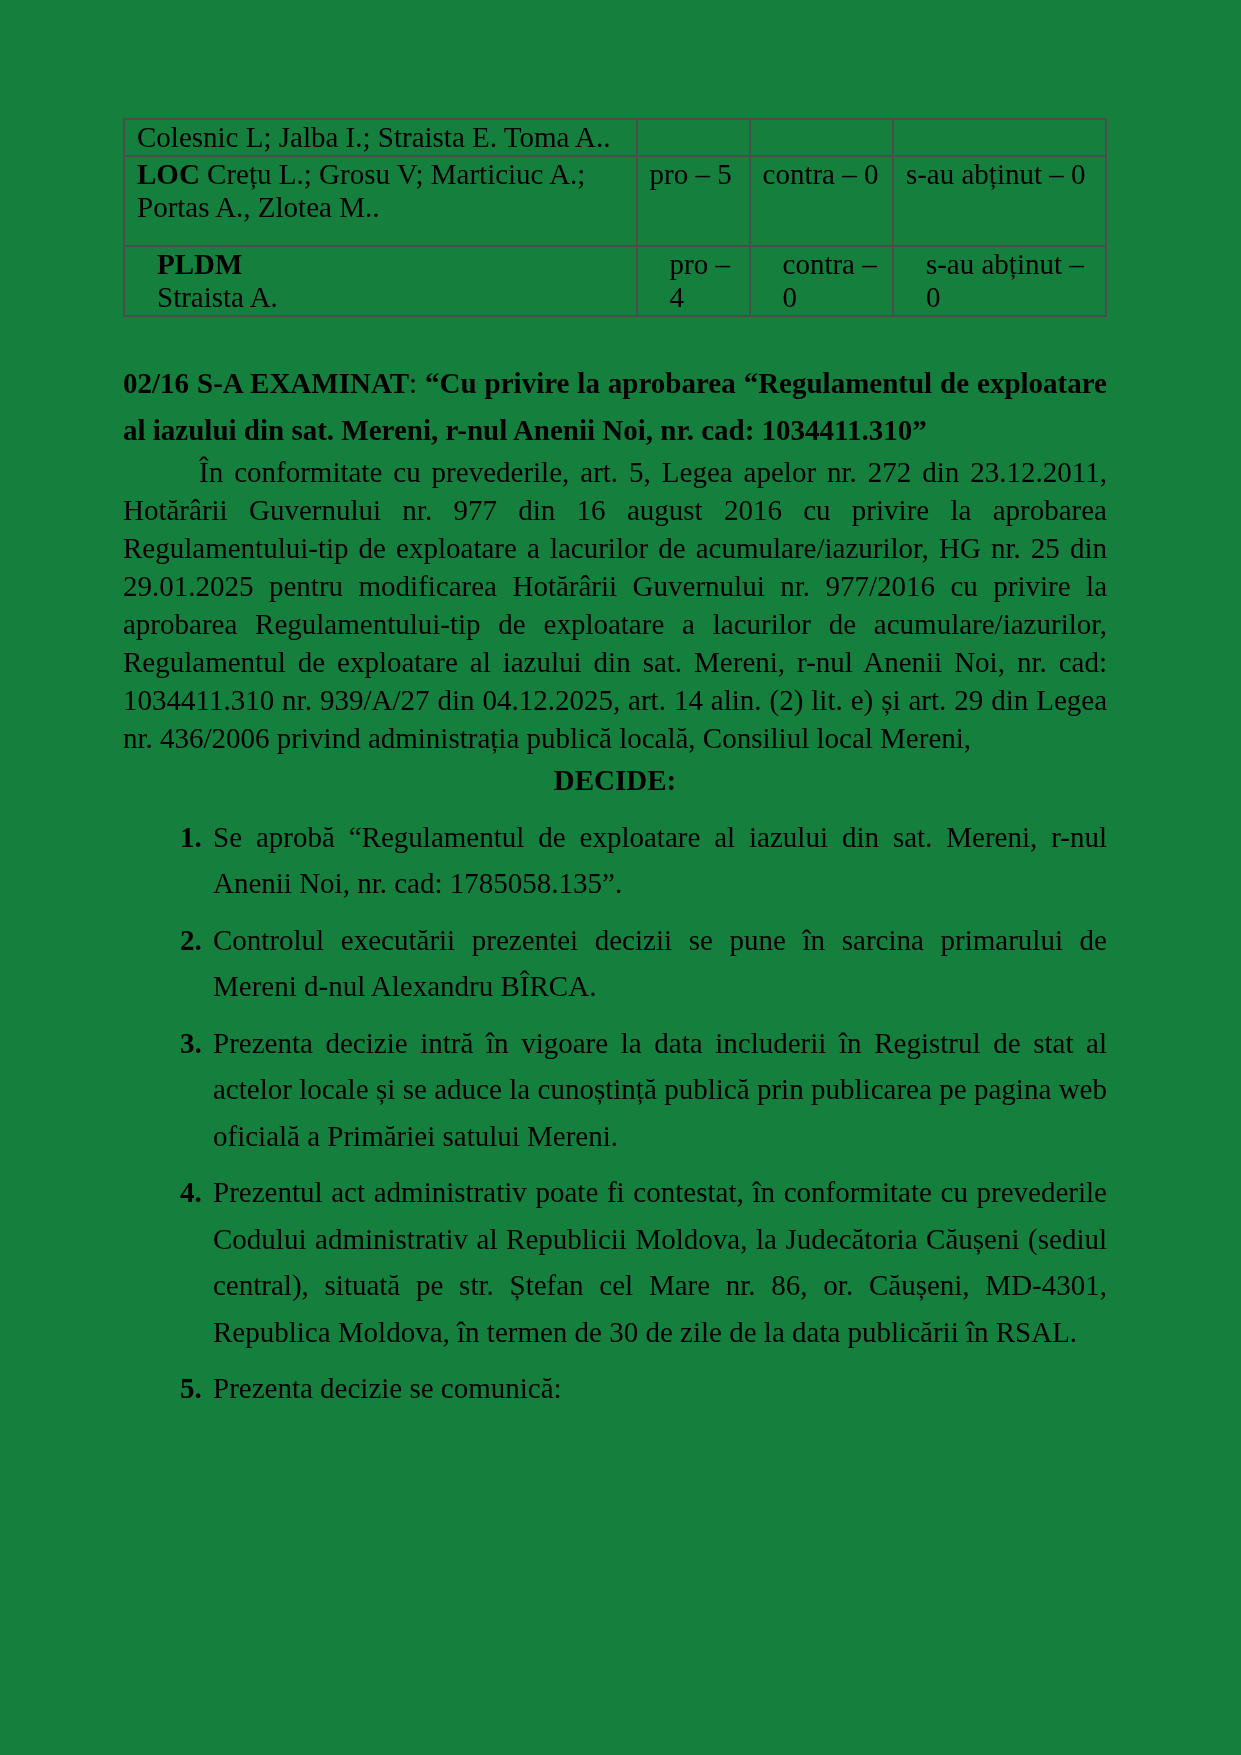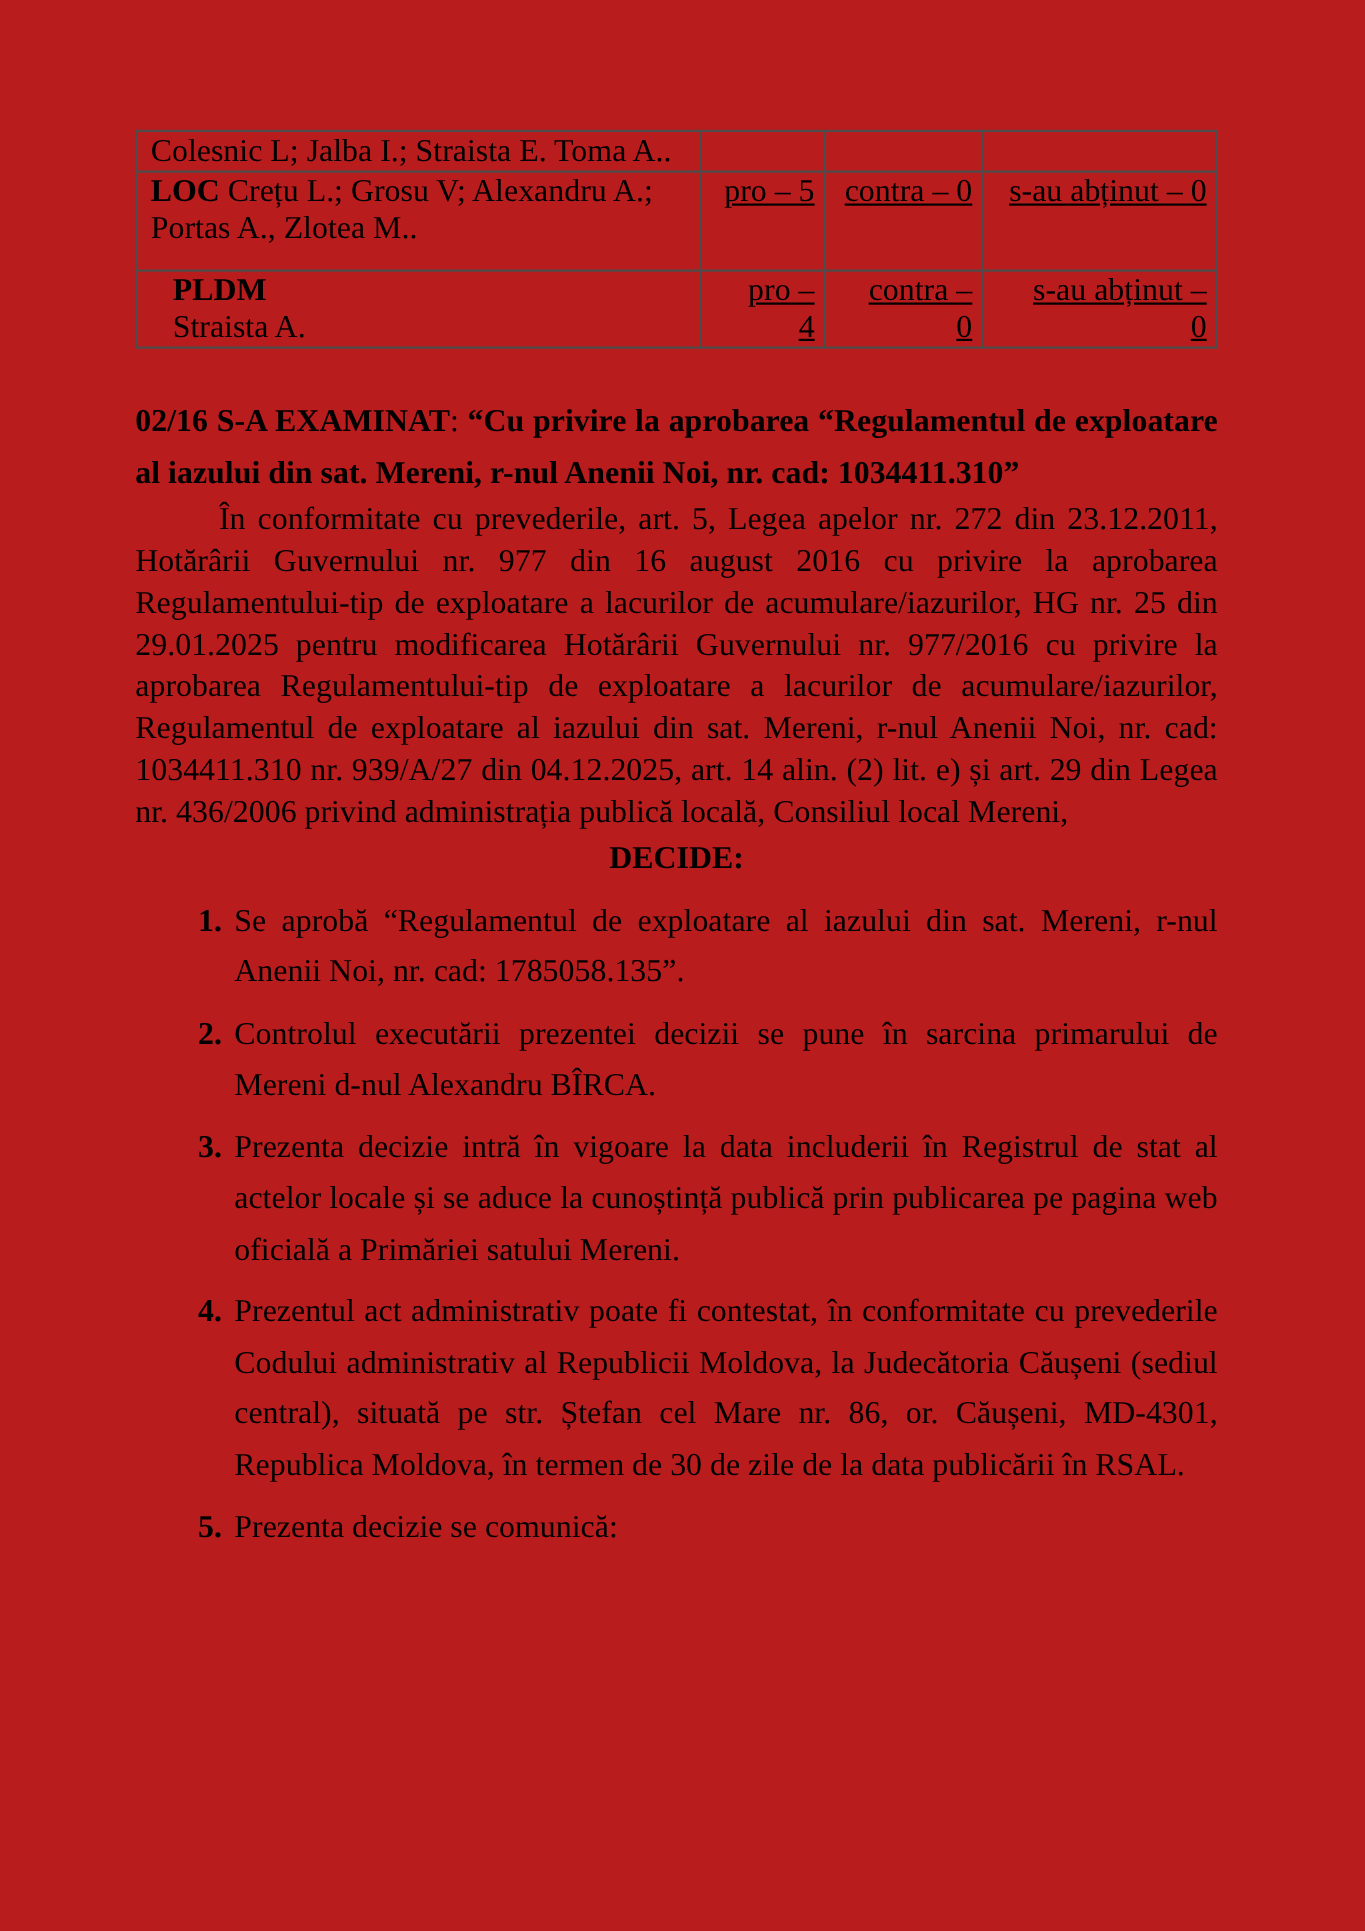--- a/index.html
+++ b/index.html
@@ -5,21 +5,21 @@
   html, body {
     margin: 0;
     padding: 0;
     background: #ffffff;
   }
   .page {
     position: relative;
     box-sizing: border-box;
     width: 1241px;
     height: 1755px;
-    background: #b91c1c;
+    background: #15803d;
     color: #000000;
     font-family: "Liberation Serif", "DejaVu Serif", serif;
     font-size: 29px;
     padding: 118px 134px 40px 123px;
     overflow: hidden;
   }
 
   
   table.votes {
     border-collapse: collapse;
@@ -27,23 +27,22 @@
     width: 100%;
   }
   table.votes td {
     border: 2px solid #4d4d4d;
     vertical-align: top;
     padding: 1px 8px 1px 12px;
     line-height: 33px;
     overflow: hidden;
   }
   td.vote-cell {
-    text-align: right;
+    text-align: left;
     padding: 1px 4px;
-    text-decoration: underline;
   }
   tr.r0 td { height: 30px; }
   tr.r1 td { height: 86px; }
   tr.r2 td { height: 64px; padding-left: 32px; }
   .faction-b { font-weight: bold; }
   .members-text { white-space: pre-line; }
 
   
   .examined {
     margin: 43px 0 0 0;
@@ -101,21 +100,21 @@
       <col style="width:21.7%">
     </colgroup>
     <tbody>
       <tr class="r0">
         <td><span class="faction-b"></span><span class="members-text">Colesnic L; Jalba I.; Straista E. Toma A..</span></td>
         <td class="vote-cell"></td>
         <td class="vote-cell"></td>
         <td class="vote-cell"></td>
       </tr>
       <tr class="r1">
-        <td><span class="faction-b">LOC</span><span class="members-text"> Crețu L.; Grosu V; Alexandru A.; Portas A., Zlotea M..</span></td>
+        <td><span class="faction-b">LOC</span><span class="members-text"> Crețu L.; Grosu V; Marticiuc A.; Portas A., Zlotea M..</span></td>
         <td class="vote-cell">pro – 5</td>
         <td class="vote-cell">contra – 0</td>
         <td class="vote-cell">s-au abținut – 0</td>
       </tr>
       <tr class="r2">
         <td><span class="faction-b">PLDM</span><span class="members-text">
 Straista A.</span></td>
         <td class="vote-cell">pro – 4</td>
         <td class="vote-cell">contra – 0</td>
         <td class="vote-cell">s-au abținut – 0</td>

